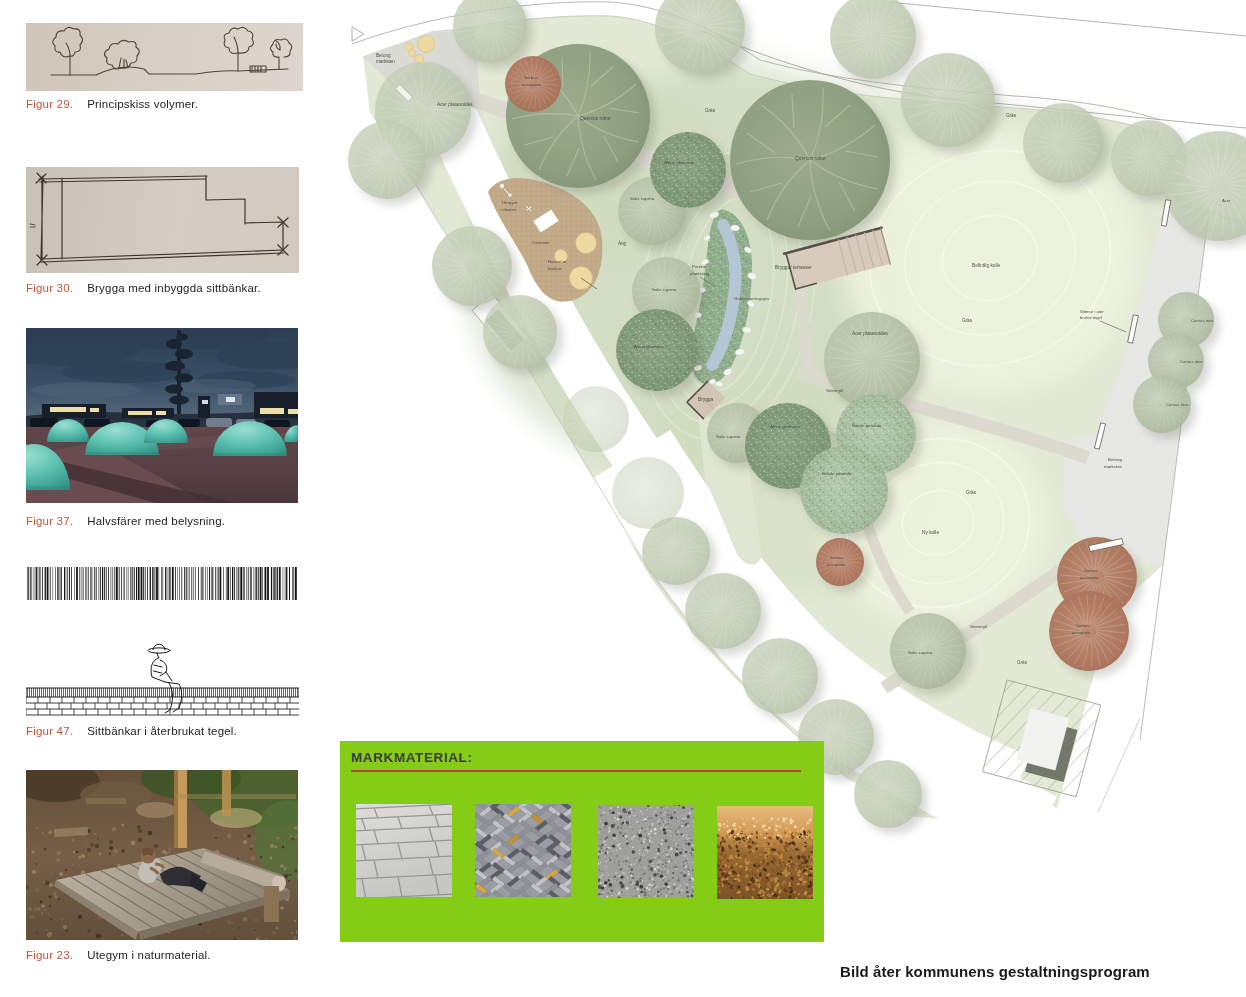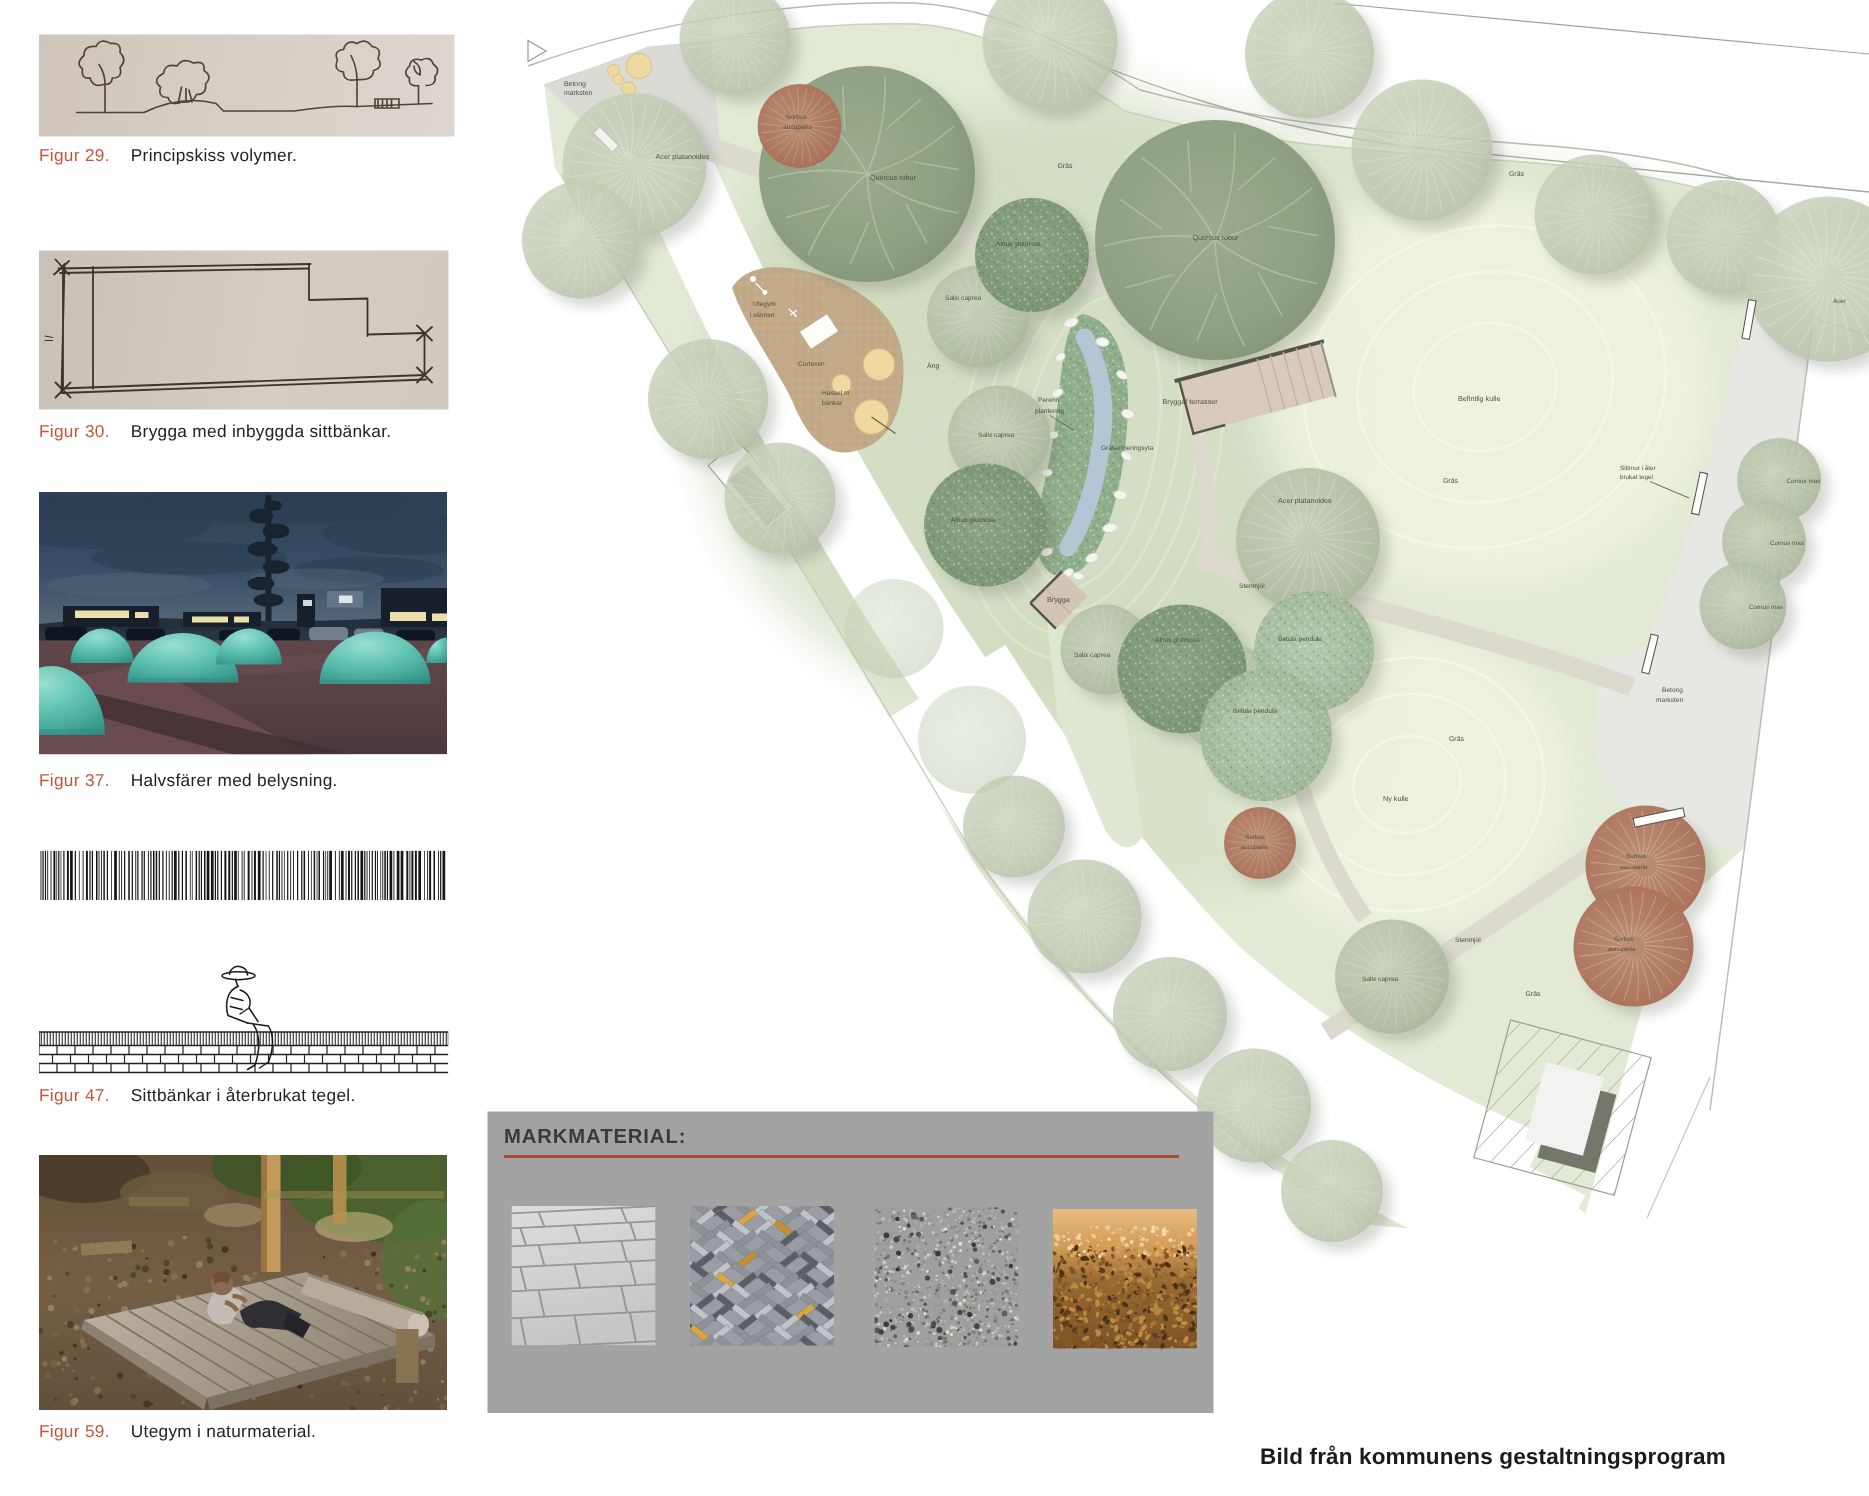--- a/index.html
+++ b/index.html
@@ -507,21 +507,21 @@
 <text x="908" y="654" font-size="4.4">Salix caprea</text>
 <text x="970" y="628" font-size="4.4">Stenmjöl</text>
 <text x="1017" y="664" font-size="4.6">Gräs</text>
 <text x="1222" y="202" font-size="4.2">Acer</text>
 </g>
 
 <path d="M1100,321 L1126,332" stroke="#55534c" stroke-width="0.6" fill="none"></path>
 <path d="M700,277 L716,287" stroke="#55534c" stroke-width="0.5" fill="none"></path>
 </svg>
 
-<div style="position:absolute;left:325px;top:741px;width:484px;height:201px;background:#a3a3a3;z-index:5;">
+<div style="position:absolute;left:340px;top:741px;width:484px;height:201px;background:#84cc16;z-index:5;">
 
 <div style="position:absolute;left:11px;top:9px;font-size:13.5px;font-weight:bold;color:#3a3a38;letter-spacing:0.6px;">MARKMATERIAL:</div>
 
 <div style="position:absolute;left:11px;top:29px;width:450px;height:2px;background:#a94a32;"></div>
 <div style="position:absolute;left:16px;top:63px;width:96px;height:93px;"><svg width="96" height="93">
         <defs>
           <linearGradient id="sw1g" x1="0" y1="0" x2="0.3" y2="1">
             <stop offset="0" stop-color="#dedddb"></stop>
             <stop offset="1" stop-color="#c6c6c4"></stop>
           </linearGradient>
@@ -2315,21 +2315,21 @@
         <circle cx="32.6" cy="29.8" r="1.2" fill="#eccd96"></circle>
         <circle cx="48.2" cy="14.9" r="1.0" fill="#e0ae66"></circle>
         <circle cx="21.9" cy="20.3" r="0.8" fill="#d8a45c"></circle>
         <circle cx="31.2" cy="31.6" r="1.2" fill="#f2dcae"></circle>
         <circle cx="60.2" cy="16.6" r="0.9" fill="#e0ae66"></circle>
         <circle cx="89.1" cy="14.8" r="1.3" fill="#e0ae66"></circle>
         <circle cx="17.6" cy="30.6" r="0.9" fill="#f2dcae"></circle>
       </svg></div>
 </div>
 
-<div style="position:absolute;left:840px;top:963px;font-size:15px;font-weight:bold;color:#1a1a1a;letter-spacing:0.1px;">Bild från kommunens gestaltningsprogram</div>
+<div style="position:absolute;left:840px;top:963px;font-size:15px;font-weight:bold;color:#1a1a1a;letter-spacing:0.1px;">Bild åter kommunens gestaltningsprogram</div>
 
 <div class="figimg" style="left:26px;top:23px;width:277px;height:68px;background:linear-gradient(100deg,#cfc5ba,#d9d1c8 60%,#ddd6ce);">
 <svg width="277" height="68" viewBox="0 0 277 68">
 <g stroke="#50443a" stroke-width="1.1" fill="none" stroke-linecap="round">
 
 <path d="M25 52 L70 52 Q95 40 118 46 L123 51 L170 51 Q196 47 212 48 L262 46"></path>
 
 <path d="M44 52 L44 33 M44 33 q-8 3 -10 -4 q-6 1 -5 -6 q-5 -4 1 -9 q0 -7 8 -6 q3 -6 10 -2 q7 -1 6 6 q5 5 0 10 q2 7 -5 7 q-1 5 -5 4"></path>
 <path d="M40 20 q4 6 4 13"></path>
 
@@ -2919,13 +2919,13 @@
 <rect x="238" y="116" width="15" height="36" fill="#8a7352"></rect>
 <path d="M112 104 q2 -16 16 -16 q8 1 8 10 l-8 14 q-12 4 -16 -8 z" fill="#c3beb5"></path>
 <circle cx="122" cy="86" r="7.5" fill="#8a6a4e"></circle>
 <path d="M116 80 q6 -5 12 0 l-2 6 q-4 -3 -9 0 z" fill="#6e4f35"></path>
 <path d="M134 104 q14 -10 25 -6 l16 8 -7 11 -21 -2 q-11 2 -13 -11z" fill="#2e2e34"></path>
 <path d="M166 104 l15 9 -5 9 -13 -7 z" fill="#23232a"></path>
 <path d="M124 98 q6 2 8 6 m-3 -10 q6 0 9 4" stroke="#8a6a4e" stroke-width="3" fill="none"></path>
     </svg>
 </div>
 
-<div class="cap" style="left:26px;top:949px;"><b>Figur 59.</b>Utegym i naturmaterial.</div>
+<div class="cap" style="left:26px;top:949px;"><b>Figur 23.</b>Utegym i naturmaterial.</div>
 
 </body></html>

